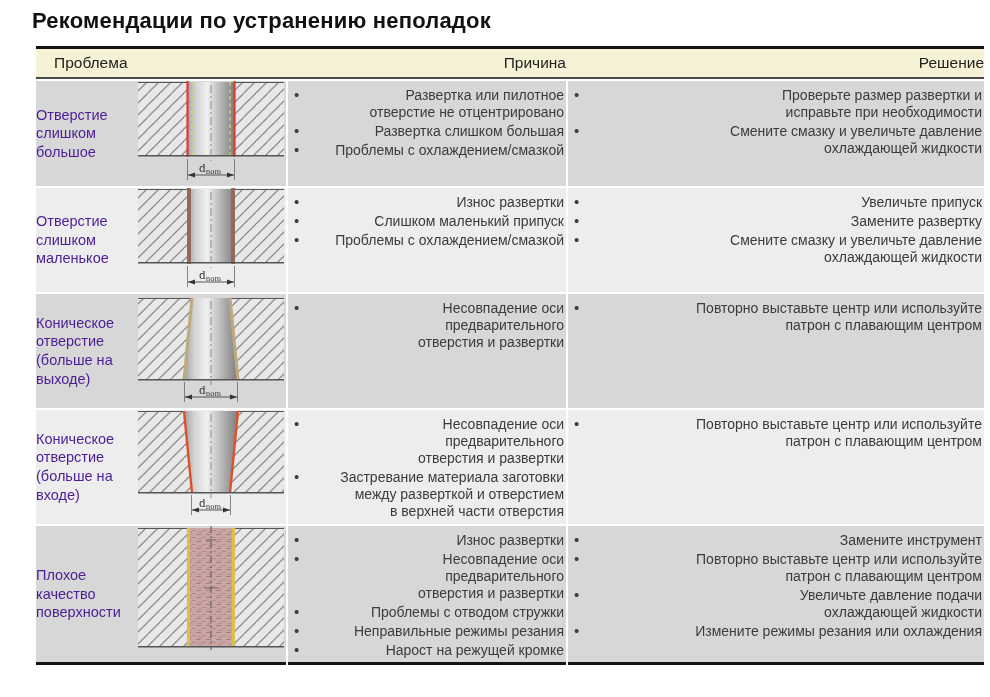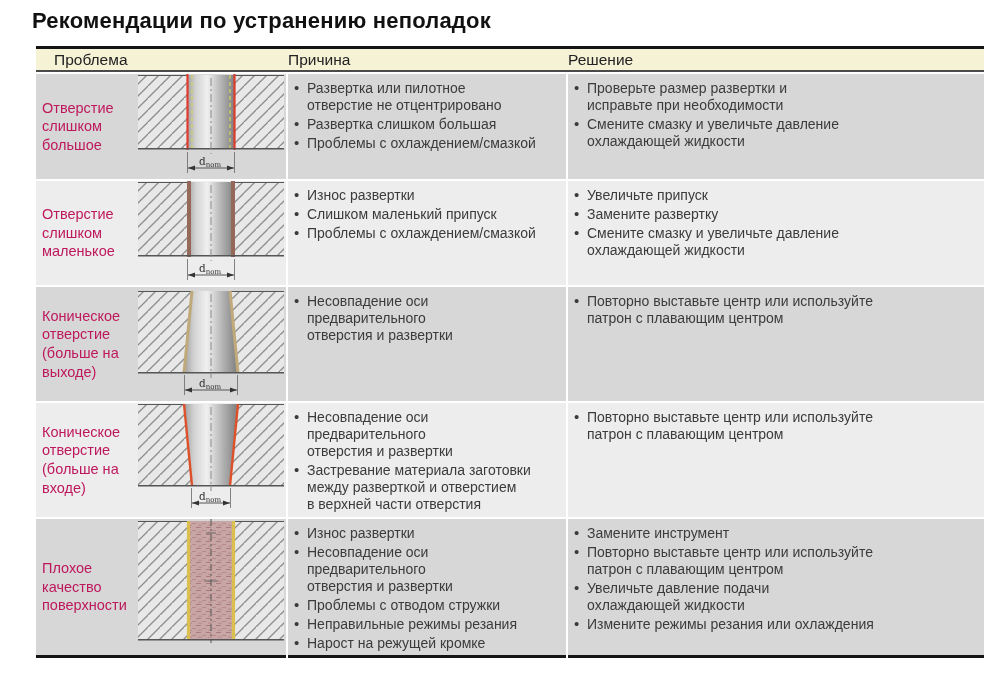--- a/index.html
+++ b/index.html
@@ -1,38 +1,38 @@
 <!DOCTYPE html>
 <html><head>
 <meta charset="utf-8">
 <style>
   html,body{margin:0;padding:0;background:#fff;}
   body{width:990px;height:697px;font-family:"Liberation Sans",sans-serif;color:#3b3b3b;-webkit-font-smoothing:antialiased;}
   .page{position:relative;width:990px;height:697px;overflow:hidden;}
   .title{margin:8px 0 0 32px;font-size:22px;font-weight:bold;color:#111;letter-spacing:.2px;}
   .tbl{margin:12px 0 0 36px;width:948px;}
-  .thead{display:grid;grid-template-columns:250px 278px 416px;column-gap:2px;height:26px;
+  .thead{display:grid;grid-template-columns:250px 278px 416px;column-gap:2px;height:33px;
          background:#f6f2d6;border-top:3px solid #141414;border-bottom:2px solid #4a4a4a;
          box-sizing:border-box;align-items:center;font-size:15.5px;color:#222;margin-bottom:2px;}
   .th{white-space:nowrap;}
   .th-problem{padding-left:18px;text-align:left;}
-  .th-center{text-align:left;}
+  .th-center{text-align:right;}
   .row{display:grid;grid-template-columns:250px 278px 416px;column-gap:2px;margin-bottom:2px;}
   .row:last-child{margin-bottom:0;}
   .cell{box-sizing:border-box;}
   .bg-dark .cell{background:#d7d7d7;}
   .bg-light .cell{background:#ededed;}
   .row-last .cell{border-bottom:3px solid #151515;}
   .problem-cell{display:flex;align-items:stretch;}
-  .problem-label{flex:1;display:flex;align-items:center;padding-left:6px;
-                 font-size:14.5px;line-height:1.28;white-space:pre-line;color:#be185d;}
+  .problem-label{flex:1;display:flex;align-items:center;
+                 font-size:14.5px;line-height:1.28;white-space:pre-line;color:#4c1d95;}
   .diagram{flex:none;display:block;}
   ul.bullets{list-style:none;margin:0;padding:6px 2px 0 4px;}
   ul.bullets li{position:relative;padding-left:15px;margin:0 0 2px 0;
-                font-size:14px;line-height:1.22;white-space:pre-line;}
+                font-size:14px;line-height:1.22;white-space:pre-line;text-align:right;}
   ul.bullets li::before{content:"\2022";position:absolute;left:2px;top:-1px;font-size:15px;color:#3b3b3b;}
   .dim-text{font-family:"DejaVu Serif",serif;font-size:10.5px;fill:#333;}
   .dim-sub{font-size:7px;}
 </style>
 </head>
 <body>
 
 <svg width="0" height="0" style="position:absolute" aria-hidden="true">
   <defs>
     <pattern id="hatch" width="12" height="12" patternUnits="userSpaceOnUse">

